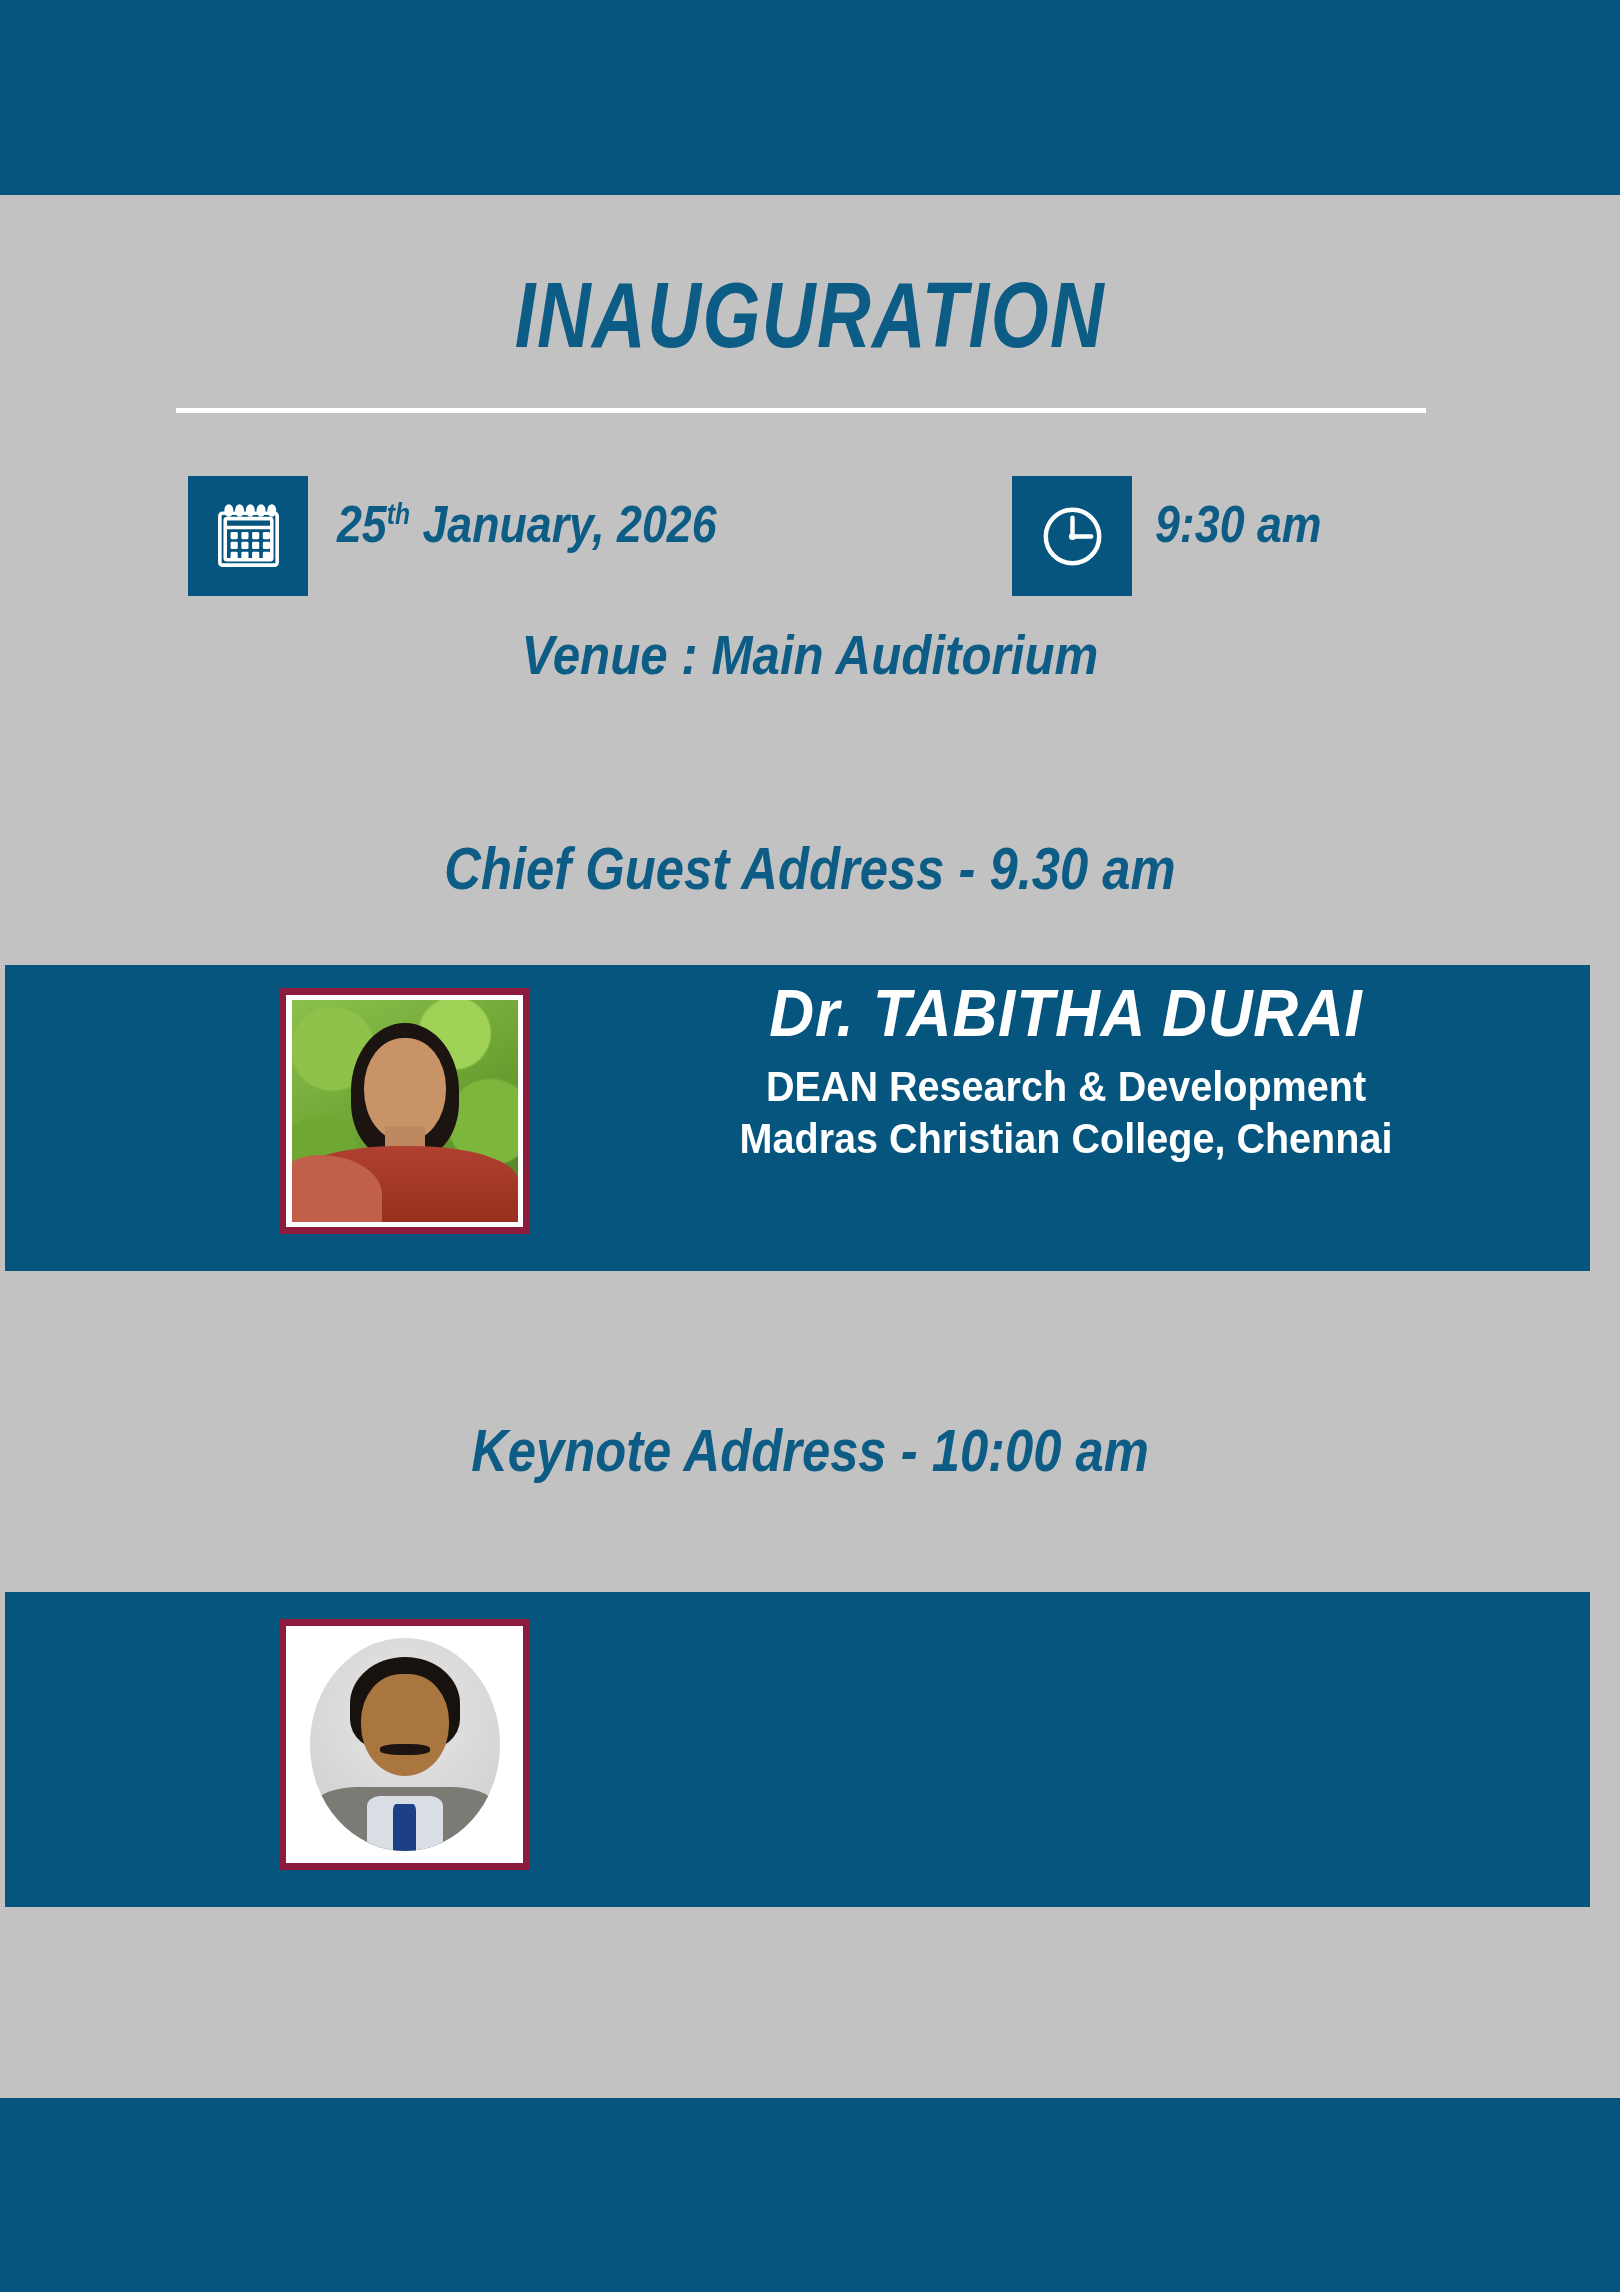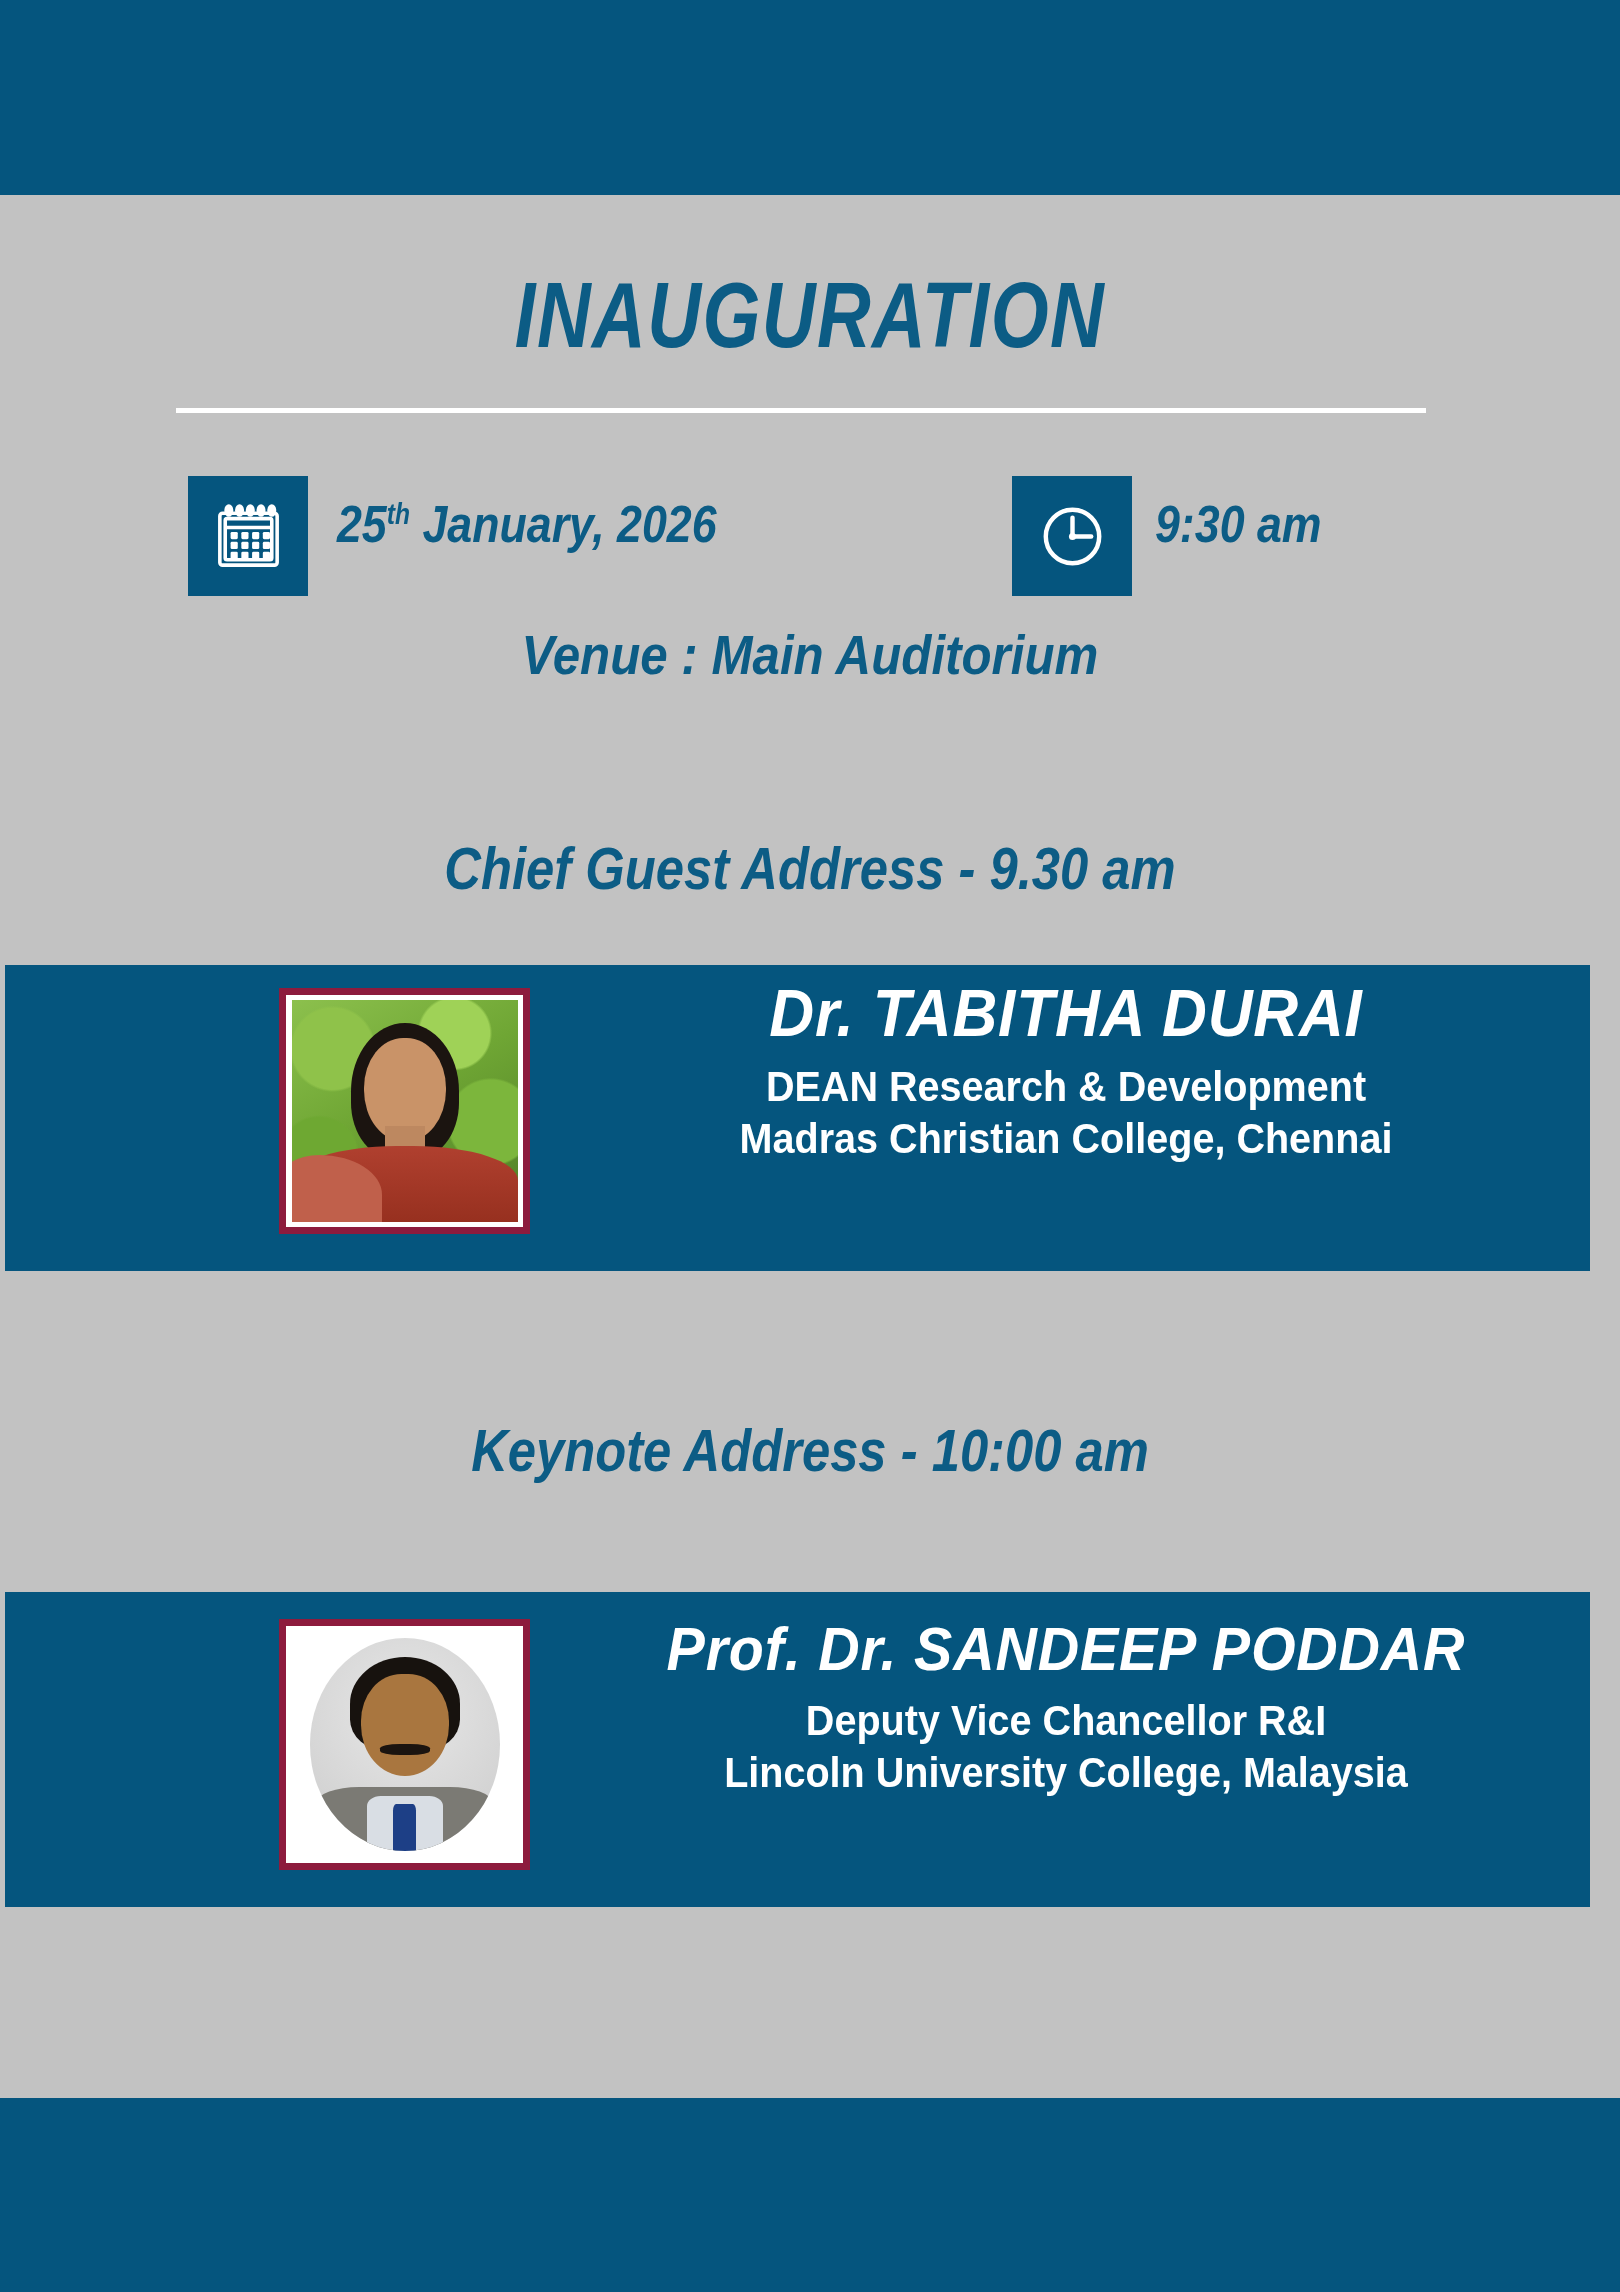--- a/index.html
+++ b/index.html
@@ -391,22 +391,17 @@
         <div class="p2-oval">
           <div class="p2-hair"></div>
           <div class="p2-face"></div>
           <div class="p2-mous"></div>
           <div class="p2-suit"></div>
           <div class="p2-shirt"></div>
           <div class="p2-tie"></div>
         </div>
       </div>
     </div>
-    <div class="speaker-text">
-      <div class="speaker-name">Prof. Dr. SANDEEP PODDAR</div>
-      <div class="speaker-role">Deputy Vice Chancellor R&amp;I</div>
-      <div class="speaker-org">Lincoln University College, Malaysia</div>
-    </div>
   </div>
 
   <div class="band-bottom"></div>
 </div>
 
 
 </body></html>

